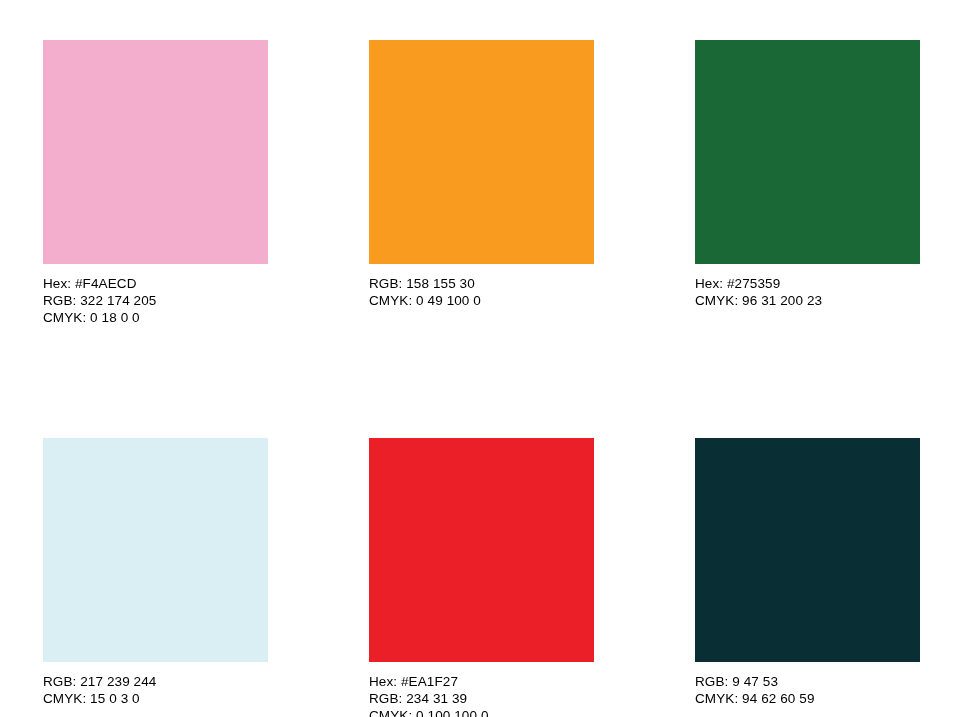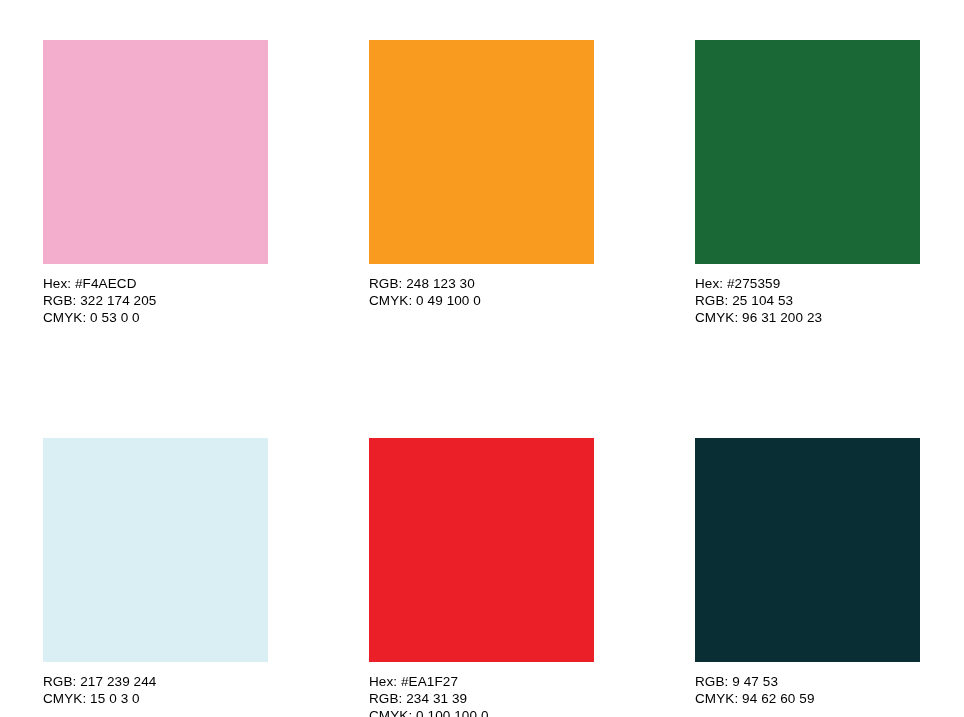--- a/index.html
+++ b/index.html
@@ -63,37 +63,36 @@
 
 <div class="palette-sheet">
 
   <div class="palette-grid">
 
     <div class="swatch-card">
       <div class="swatch-chip" style="background-color: rgb(244, 174, 205);"></div>
       <div class="swatch-meta">
         <span class="meta-line">Hex: #F4AECD</span>
         <span class="meta-line">RGB: 322 174 205</span>
-        <span class="meta-line">CMYK: 0 53 0 0</span>
+        <span class="meta-line">CMYK: 0 18 0 0</span>
       </div>
     </div>
 
     <div class="swatch-card">
       <div class="swatch-chip" style="background-color: rgb(248, 155, 30);"></div>
       <div class="swatch-meta">
-        <span class="meta-line">RGB: 248 123 30</span>
+        <span class="meta-line">RGB: 158 155 30</span>
         <span class="meta-line">CMYK: 0 49 100 0</span>
       </div>
     </div>
 
     <div class="swatch-card">
       <div class="swatch-chip" style="background-color: rgb(25, 104, 53);"></div>
       <div class="swatch-meta">
         <span class="meta-line">Hex: #275359</span>
-        <span class="meta-line">RGB: 25 104 53</span>
         <span class="meta-line">CMYK: 96 31 200 23</span>
       </div>
     </div>
 
     <div class="swatch-card">
       <div class="swatch-chip" style="background-color: rgb(217, 239, 244);"></div>
       <div class="swatch-meta">
         <span class="meta-line">RGB: 217 239 244</span>
         <span class="meta-line">CMYK: 15 0 3 0</span>
       </div>

